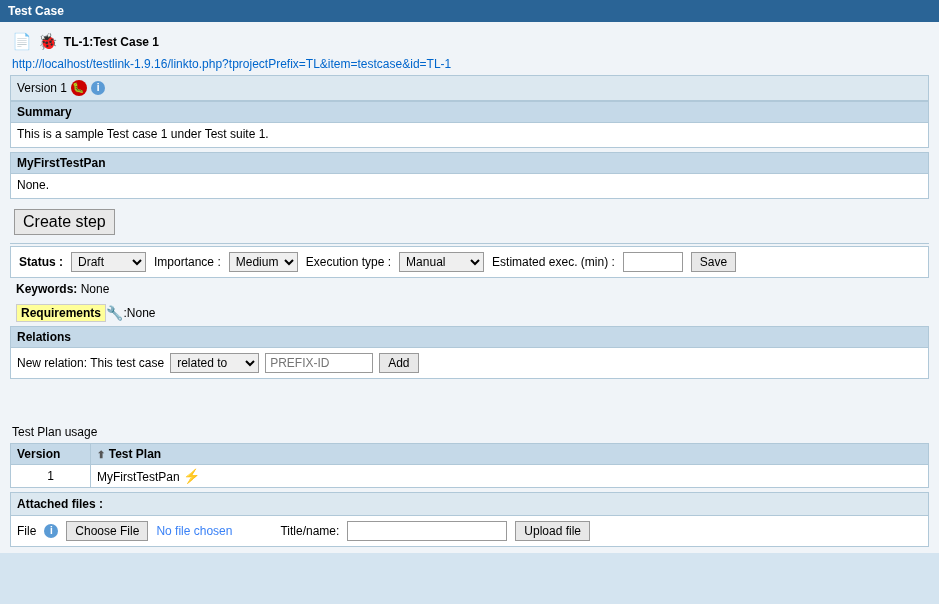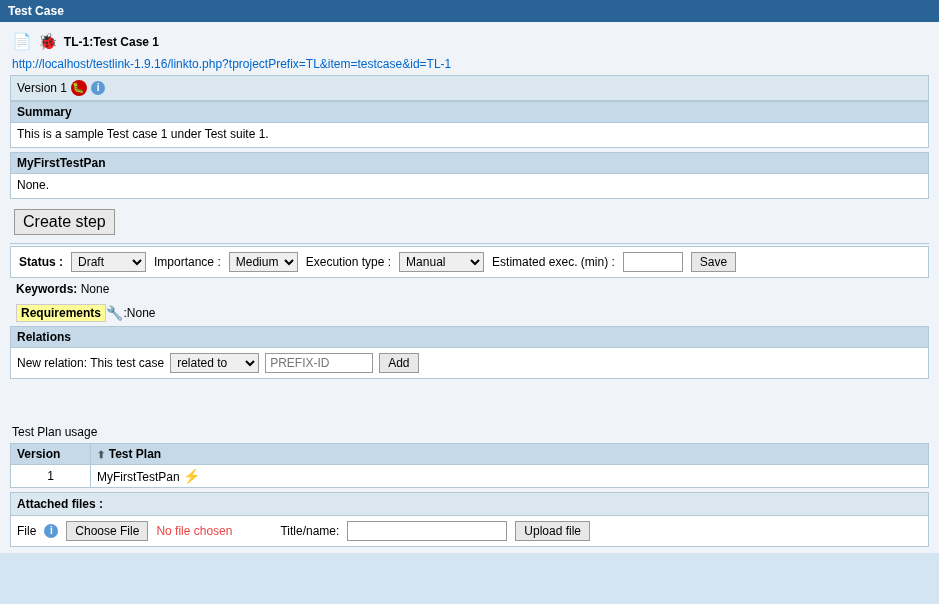--- a/index.html
+++ b/index.html
@@ -219,21 +219,21 @@
       font-size: 12px;
     }
     .upload-btn {
       border: 1px solid #999;
       background: #e8e8e8;
       padding: 2px 8px;
       cursor: pointer;
       font-size: 12px;
     }
     .no-file-text {
-      color: #ef4444;
+      color: #3b82f6;
       font-size: 12px;
     }
     .estimated-input {
       border: 1px solid #999;
       width: 60px;
       padding: 2px 4px;
       font-size: 12px;
     }
     .tc-icon {
       display: inline-block;

